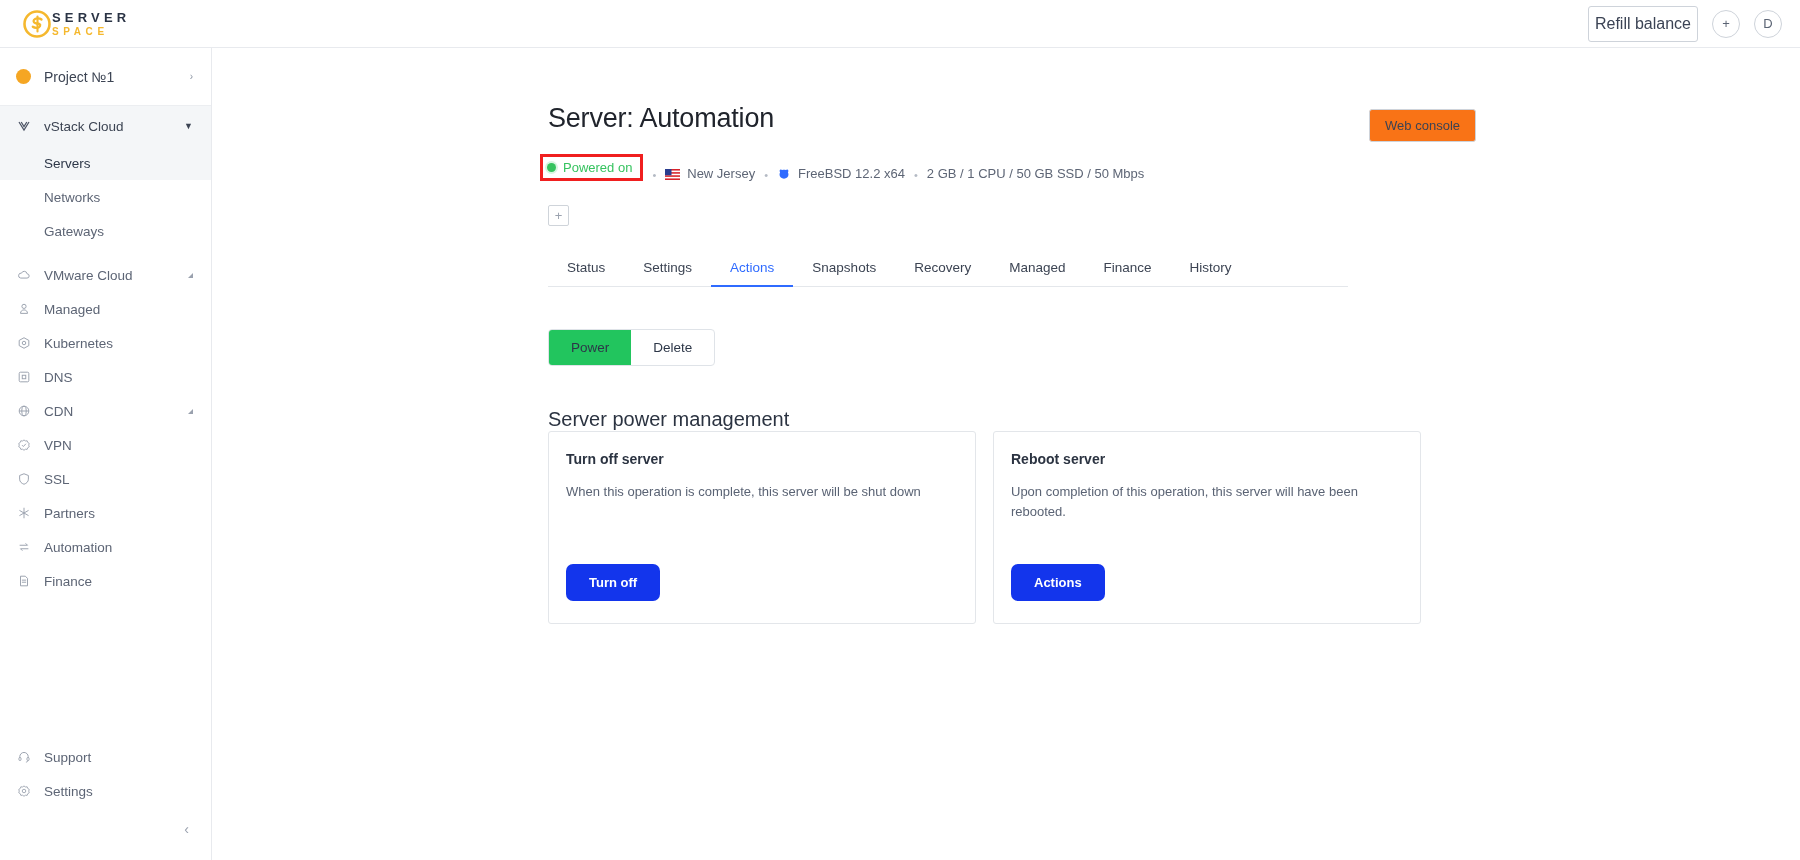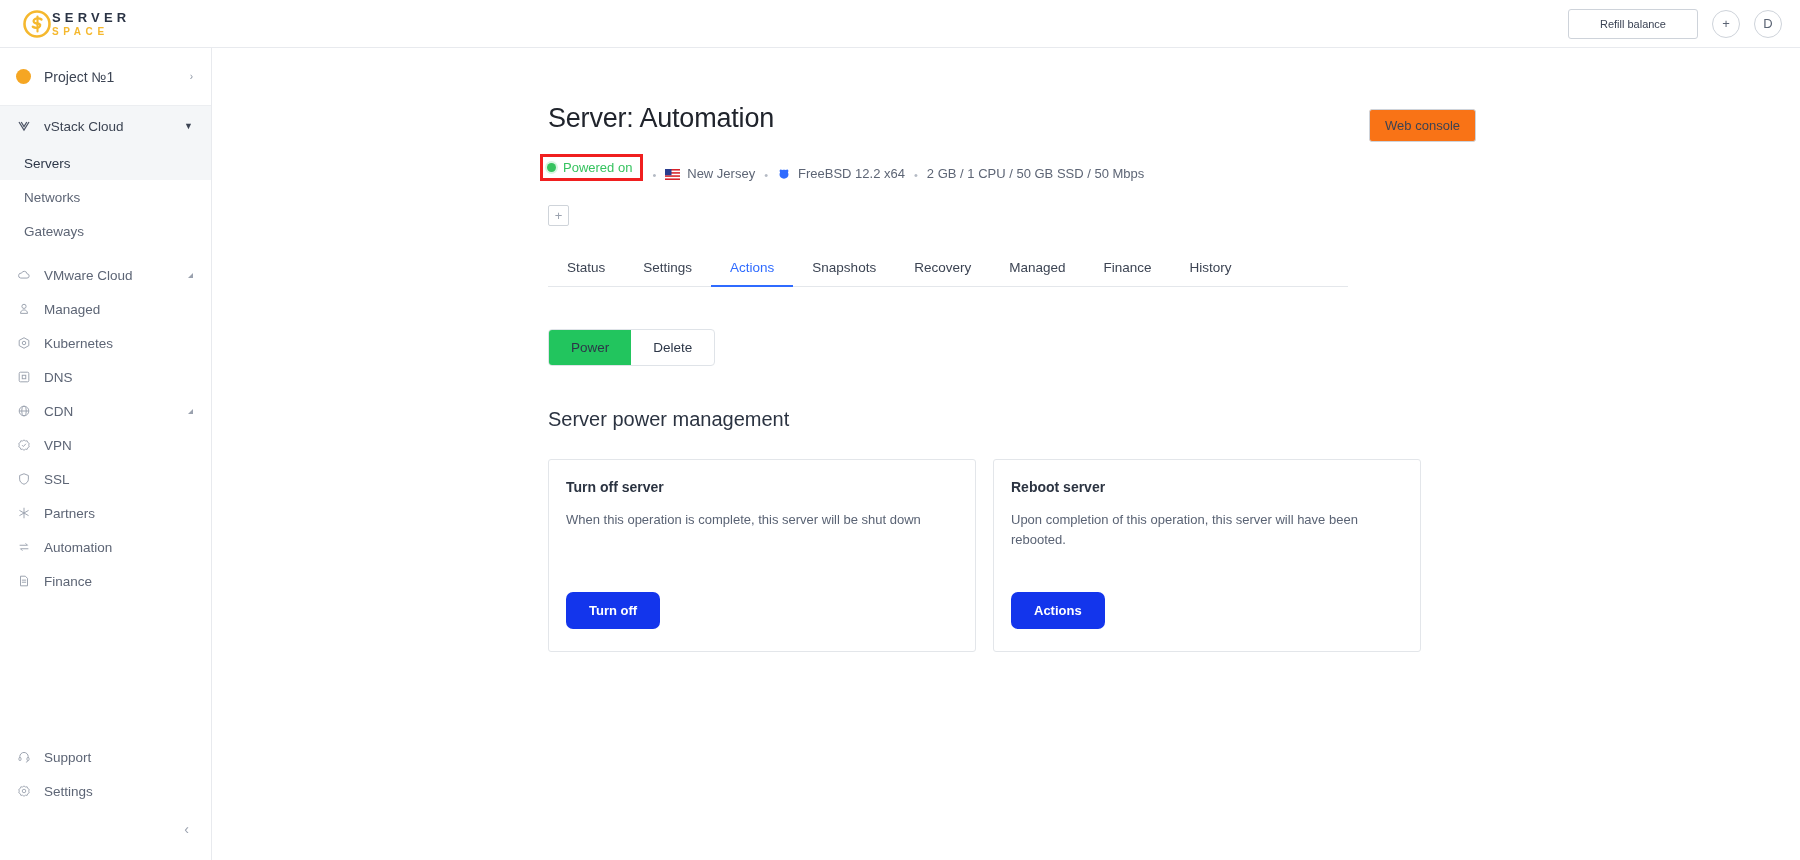--- a/index.html
+++ b/index.html
@@ -31,22 +31,22 @@
     color: #2b3445; line-height: 1;
   }
   .brand-bottom {
     font-size: 10px; font-weight: bold; letter-spacing: 4.6px;
     color: #f5b82e; line-height: 1;
   }
   .topbar-right { display: flex; align-items: center; gap: 14px; }
   .refill-btn {
     border: 1px solid #ced3da; background: #fff;
     border-radius: 3px;
-    font-size: 11px; color: #3b4354;
-    padding: 8px 31px; cursor: pointer;
+    font-size: 16px; color: #3b4354;
+    padding: 8px 6px; cursor: pointer;
     font-family: inherit;
   }
   .circle-btn {
     width: 28px; height: 28px; border-radius: 50%;
     border: 1px solid #ced3da; background: #fff;
     display: flex; align-items: center; justify-content: center;
     font-size: 13px; color: #5b6474; cursor: pointer;
     font-family: inherit;
   }
 
@@ -78,21 +78,21 @@
     display: flex; align-items: center;
     padding: 0 18px 0 16px; gap: 13px;
     cursor: pointer;
   }
   .group-row .icon { width: 15px; display: flex; justify-content: center; flex: none; }
   .group-label { font-size: 13.5px; color: #3c4453; flex: 1; }
   .caret-down { font-size: 9px; color: #3c4453; }
 
   .subitem {
     height: 34px; display: flex; align-items: center;
-    padding-left: 24px; font-size: 13.5px; color: #5d6575;
+    padding-left: 44px; font-size: 13.5px; color: #5d6575;
     cursor: pointer;
   }
   .subitem.active { background: #f4f6f8; color: #2d3748; }
 
   .nav-item {
     height: 34px; display: flex; align-items: center;
     padding: 0 18px 0 16px; gap: 13px; cursor: pointer;
   }
   .nav-item .icon {
     width: 15px; height: 15px; flex: none;
@@ -202,21 +202,20 @@
     cursor: pointer; font-family: inherit; border: none; background: transparent;
   }
   .seg.active { background: #22c55e; }
 
   .section-title {
     margin-top: 42px;
     font-size: 20px; font-weight: normal; color: #2b3341;
   }
 
   .cards {
-    margin-top: 28px;
     display: flex; gap: 17px;
   }
   .card {
     width: 428px; height: 193px;
     border: 1px solid #e3e6ea; border-radius: 3px;
     background: #fff; padding: 19px 17px 0;
     position: relative;
   }
   .card-title {
     font-size: 14px; font-weight: bold; color: #2b3341;

